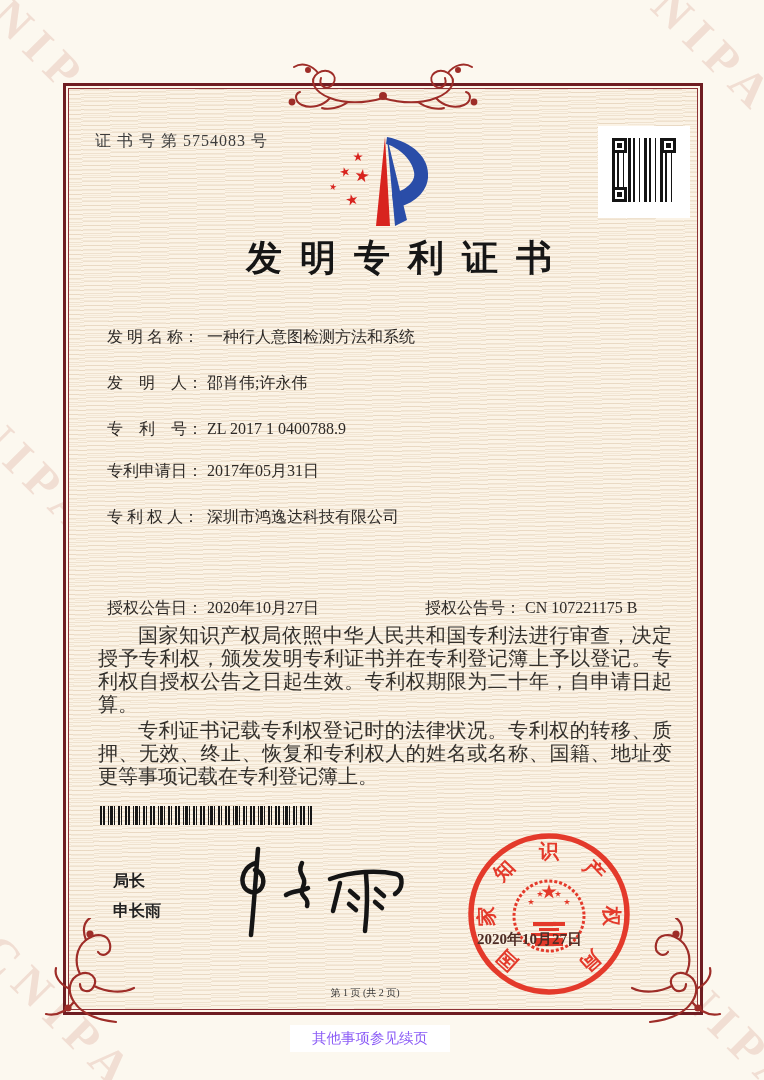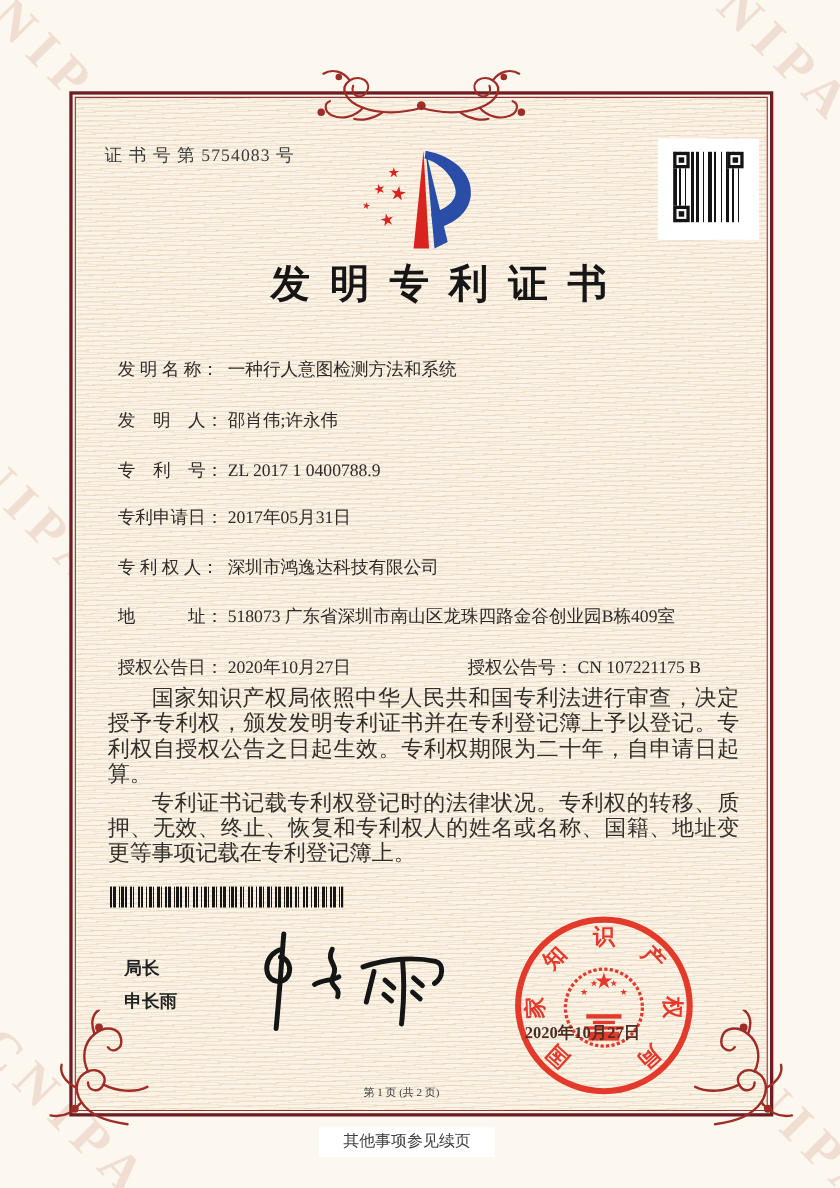--- a/index.html
+++ b/index.html
@@ -56,21 +56,21 @@
   
   .director{position:absolute;left:113px;top:866px;font-family:Liberation Sans, sans-serif;
             font-weight:600;font-size:16px;color:#222;line-height:30px;}
   .signature{position:absolute;left:218px;top:843px;}
   
   .seal{position:absolute;left:463px;top:828px;width:172px;height:172px;opacity:0.95;}
   
   .page-info{position:absolute;left:305px;top:986px;width:120px;text-align:center;
              font-size:10px;color:#3a3a3a;}
   .footer-note{position:absolute;left:290px;top:1025px;width:160px;height:27px;line-height:27px;
-               background:#ffffff;text-align:center;font-size:14.5px;color:#404040;}
+               background:#ffffff;text-align:center;font-size:14.5px;color:#8b5cf6;}
   .orn{position:absolute;}
 </style>
 </head>
 <body>
 
 <div class="page">
 
   <div class="wm" style="left:-60px;top:18px;">CNIPA</div>
   <div class="wm" style="left:600px;top:8px;">CNIPA</div>
   <div class="wm" style="left:420px;top:322px;">CNIPA</div>
@@ -153,23 +153,20 @@
     <span class="lbl">发　明　人：</span><span class="val">邵肖伟;许永伟</span>
   </div>
   <div class="row" style="top:417px;text-decoration:underline;">
     <span class="lbl">专　利　号：</span><span class="val">ZL 2017 1 0400788.9</span>
   </div>
   <div class="row" style="top:459px;">
     <span class="lbl">专利申请日：</span><span class="val">2017年05月31日</span>
   </div>
   <div class="row" style="top:505px;">
     <span class="lbl">专 利 权 人：</span><span class="val">深圳市鸿逸达科技有限公司</span>
-  </div>
-  <div class="row" style="top:549px;">
-    <span class="lbl">地　　　址：</span><span class="val wrap">518073 广东省深圳市南山区龙珠四路金谷创业园B栋409室</span>
   </div>
   <div class="row" style="top:596px;width:600px;">
     <span class="lbl">授权公告日：</span><span class="val">2020年10月27日</span>
     <span class="pair2">
       <span class="lbl">授权公告号：</span><span class="val">CN 107221175 B</span>
     </span>
   </div>
 
   <div class="paras">
     <p>国家知识产权局依照中华人民共和国专利法进行审查，决定授予专利权，颁发发明专利证书并在专利登记簿上予以登记。专利权自授权公告之日起生效。专利权期限为二十年，自申请日起算。</p>

